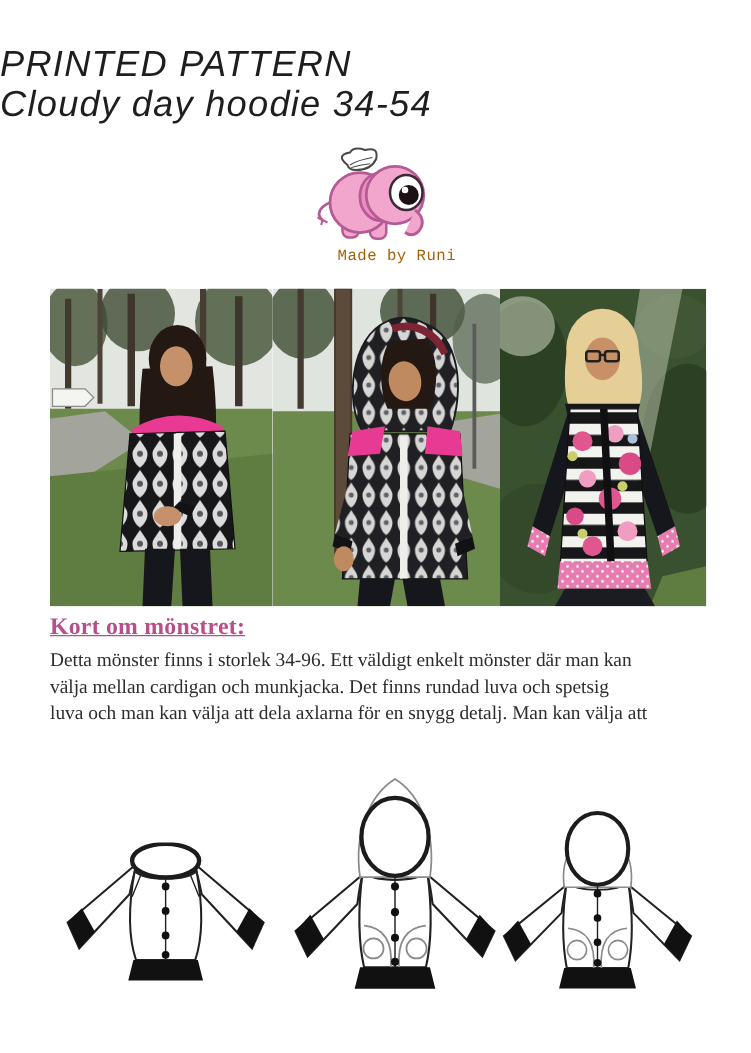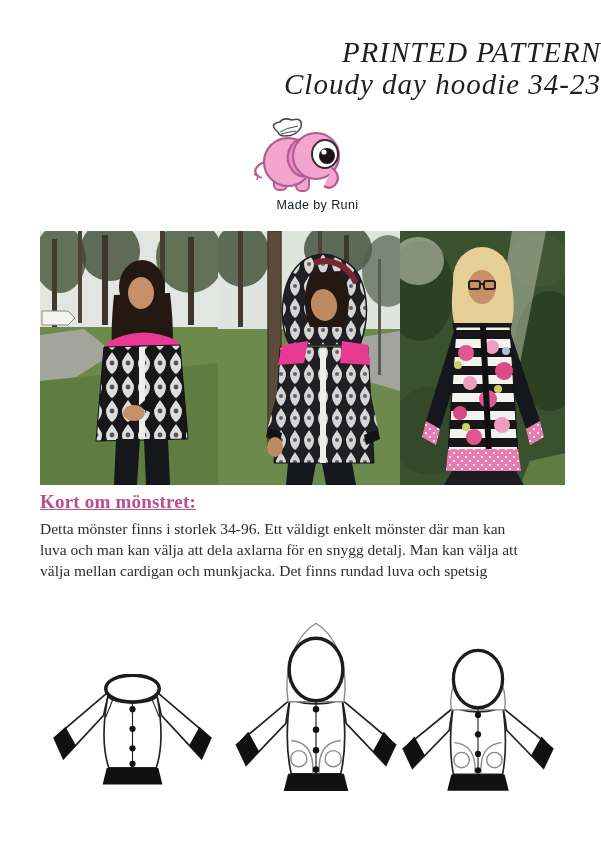--- a/index.html
+++ b/index.html
@@ -3,32 +3,32 @@
 <meta charset="utf-8">
 <style>
   * { margin:0; padding:0; box-sizing:border-box; }
   body { background:#888; font-family:"Liberation Serif", serif; }
   .page {
     position:relative; width:601px; height:842px; margin:0 auto;
     background:#ffffff; overflow:hidden;
   }
   
   .title-line1, .title-line2 {
-    position:absolute; left:0; width:100%; text-align:right;
-    font-family:Liberation Serif, serif; font-style:italic;
+    position:absolute; left:0; width:100%; text-align:left;
+    font-family:Liberation Sans, sans-serif; font-style:italic;
     color:#1e1e1e; letter-spacing:1px; font-weight:500;
   }
   .title-line1 { top:36px; font-size:29px; }
   .title-line2 { top:68px; font-size:29px; }
   
   .logo-wrap { position:absolute; top:116px; left:0; width:100%; text-align:center; }
   .logo-wrap svg { display:block; margin:0 auto; }
   .brand-name {
-    margin-top:2px; font-family:Liberation Sans, sans-serif;
-    font-size:12.5px; color:#0f172a; letter-spacing:0.4px;padding-left:34px;
+    margin-top:2px; font-family:Liberation Mono, monospace;
+    font-size:12.5px; color:#a16207; letter-spacing:0.4px;padding-left:34px;
   }
   
   .photo-row { position:absolute; top:231px; left:40px; width:525px; height:254px; display:flex; }
   .photo-row svg { display:block; height:254px; }
   
   .about { position:absolute; top:491px; left:40px; width:530px; }
   .about h3 {
     font-size:19px; font-weight:bold; text-decoration:underline;
     margin-bottom:5px; letter-spacing:0.2px;
   }
@@ -39,21 +39,21 @@
   .svg-d1 { left:10px;  top:62px; }
   .svg-d2 { left:190px; top:8px;  }
   .svg-d3 { left:358px; top:24px; }
 </style>
 </head>
 <body>
 
 <div class="page">
 
   <div class="title-line1">PRINTED PATTERN</div>
-  <div class="title-line2">Cloudy day hoodie 34-23</div>
+  <div class="title-line2">Cloudy day hoodie 34-54</div>
 
   <div class="logo-wrap">
     <svg width="118" height="80" viewBox="0 0 110 80">
 
       <path d="M 18,46 C 9,50 7,56 12,60" fill="none" stroke="#b45a94" stroke-width="2.2"></path>
       <path d="M 12,60 l -4,-2 M 12,60 l -1,4 M 12,60 l 4,2" stroke="#b45a94" stroke-width="1.6"></path>
 
       <rect x="28" y="56" width="13" height="18" rx="5" fill="#f3a6cd" stroke="#b45a94" stroke-width="2"></rect>
       <rect x="50" y="57" width="13" height="18" rx="5" fill="#f3a6cd" stroke="#b45a94" stroke-width="2"></rect>
 
@@ -209,22 +209,22 @@
         <path d="M 80,96 L 86,96 L 92,224 L 86,224 Z" fill="#101013"></path>
         <path d="M 48,218 L 118,218 L 121,240 L 46,240 Z" fill="url(#dots3)"></path>
         <path d="M 52,240 L 116,240 L 124,254 L 44,254 Z" fill="#1a1c22"></path>
       </g>
     </svg>
   </div>
 
   <div class="about">
     <h3 style="color:#b84e8c;">Kort om mönstret:</h3>
     <div class="body-line">Detta mönster finns i storlek 34-96. Ett väldigt enkelt mönster där man kan</div>
+    <div class="body-line">välja mellan cardigan och munkjacka. Det finns rundad luva och spetsig</div>
     <div class="body-line">luva och man kan välja att dela axlarna för en snygg detalj. Man kan välja att</div>
-    <div class="body-line">välja mellan cardigan och munkjacka. Det finns rundad luva och spetsig</div>
   </div>
 
   <div class="drawings">
 
     <svg class="svg-d1" width="165" height="126" viewBox="0 0 160 122">
       <g stroke="#222222" stroke-width="1.6" fill="#ffffff">
         <path d="M 58,16 L 4,62 L 13,82 L 52,40 C 54,30 56,22 58,16 Z"></path>
         <path d="M 102,16 L 156,62 L 147,82 L 108,40 C 106,30 104,22 102,16 Z"></path>
         <path d="M 56,22 C 50,55 52,76 57,91 L 103,91 C 108,76 110,55 104,22 C 96,30 64,30 56,22 Z"></path>
       </g>

